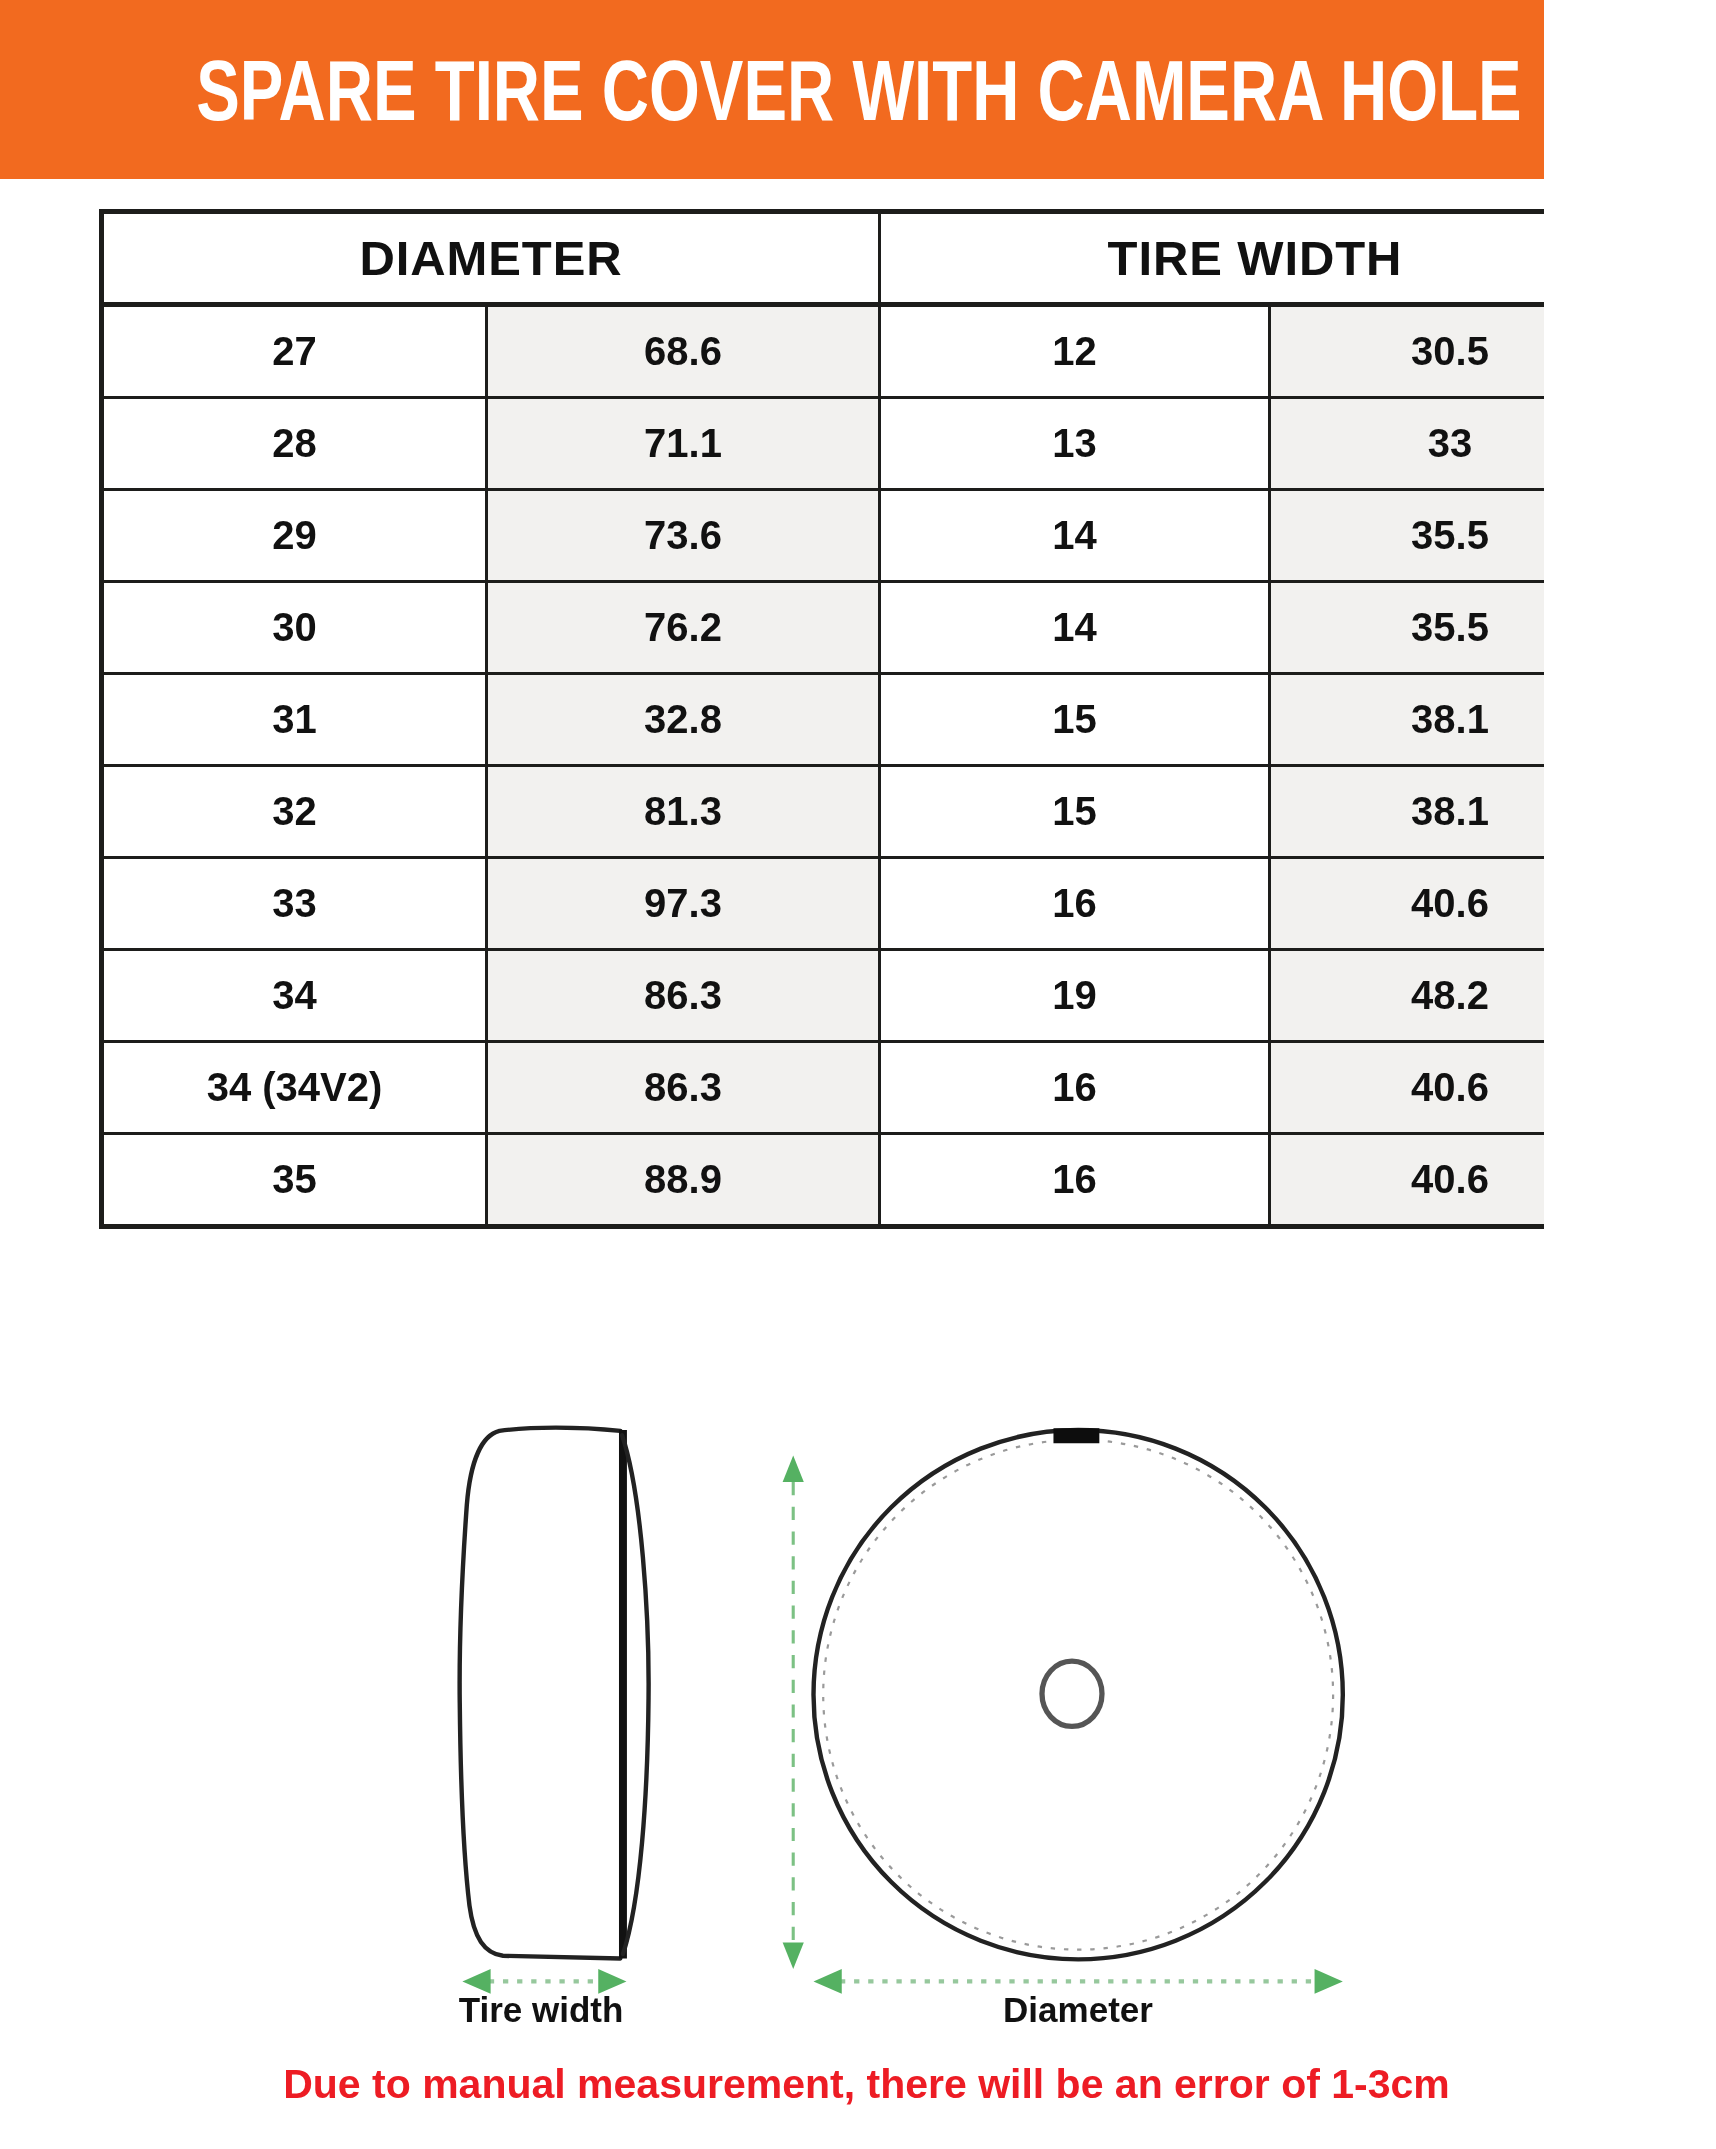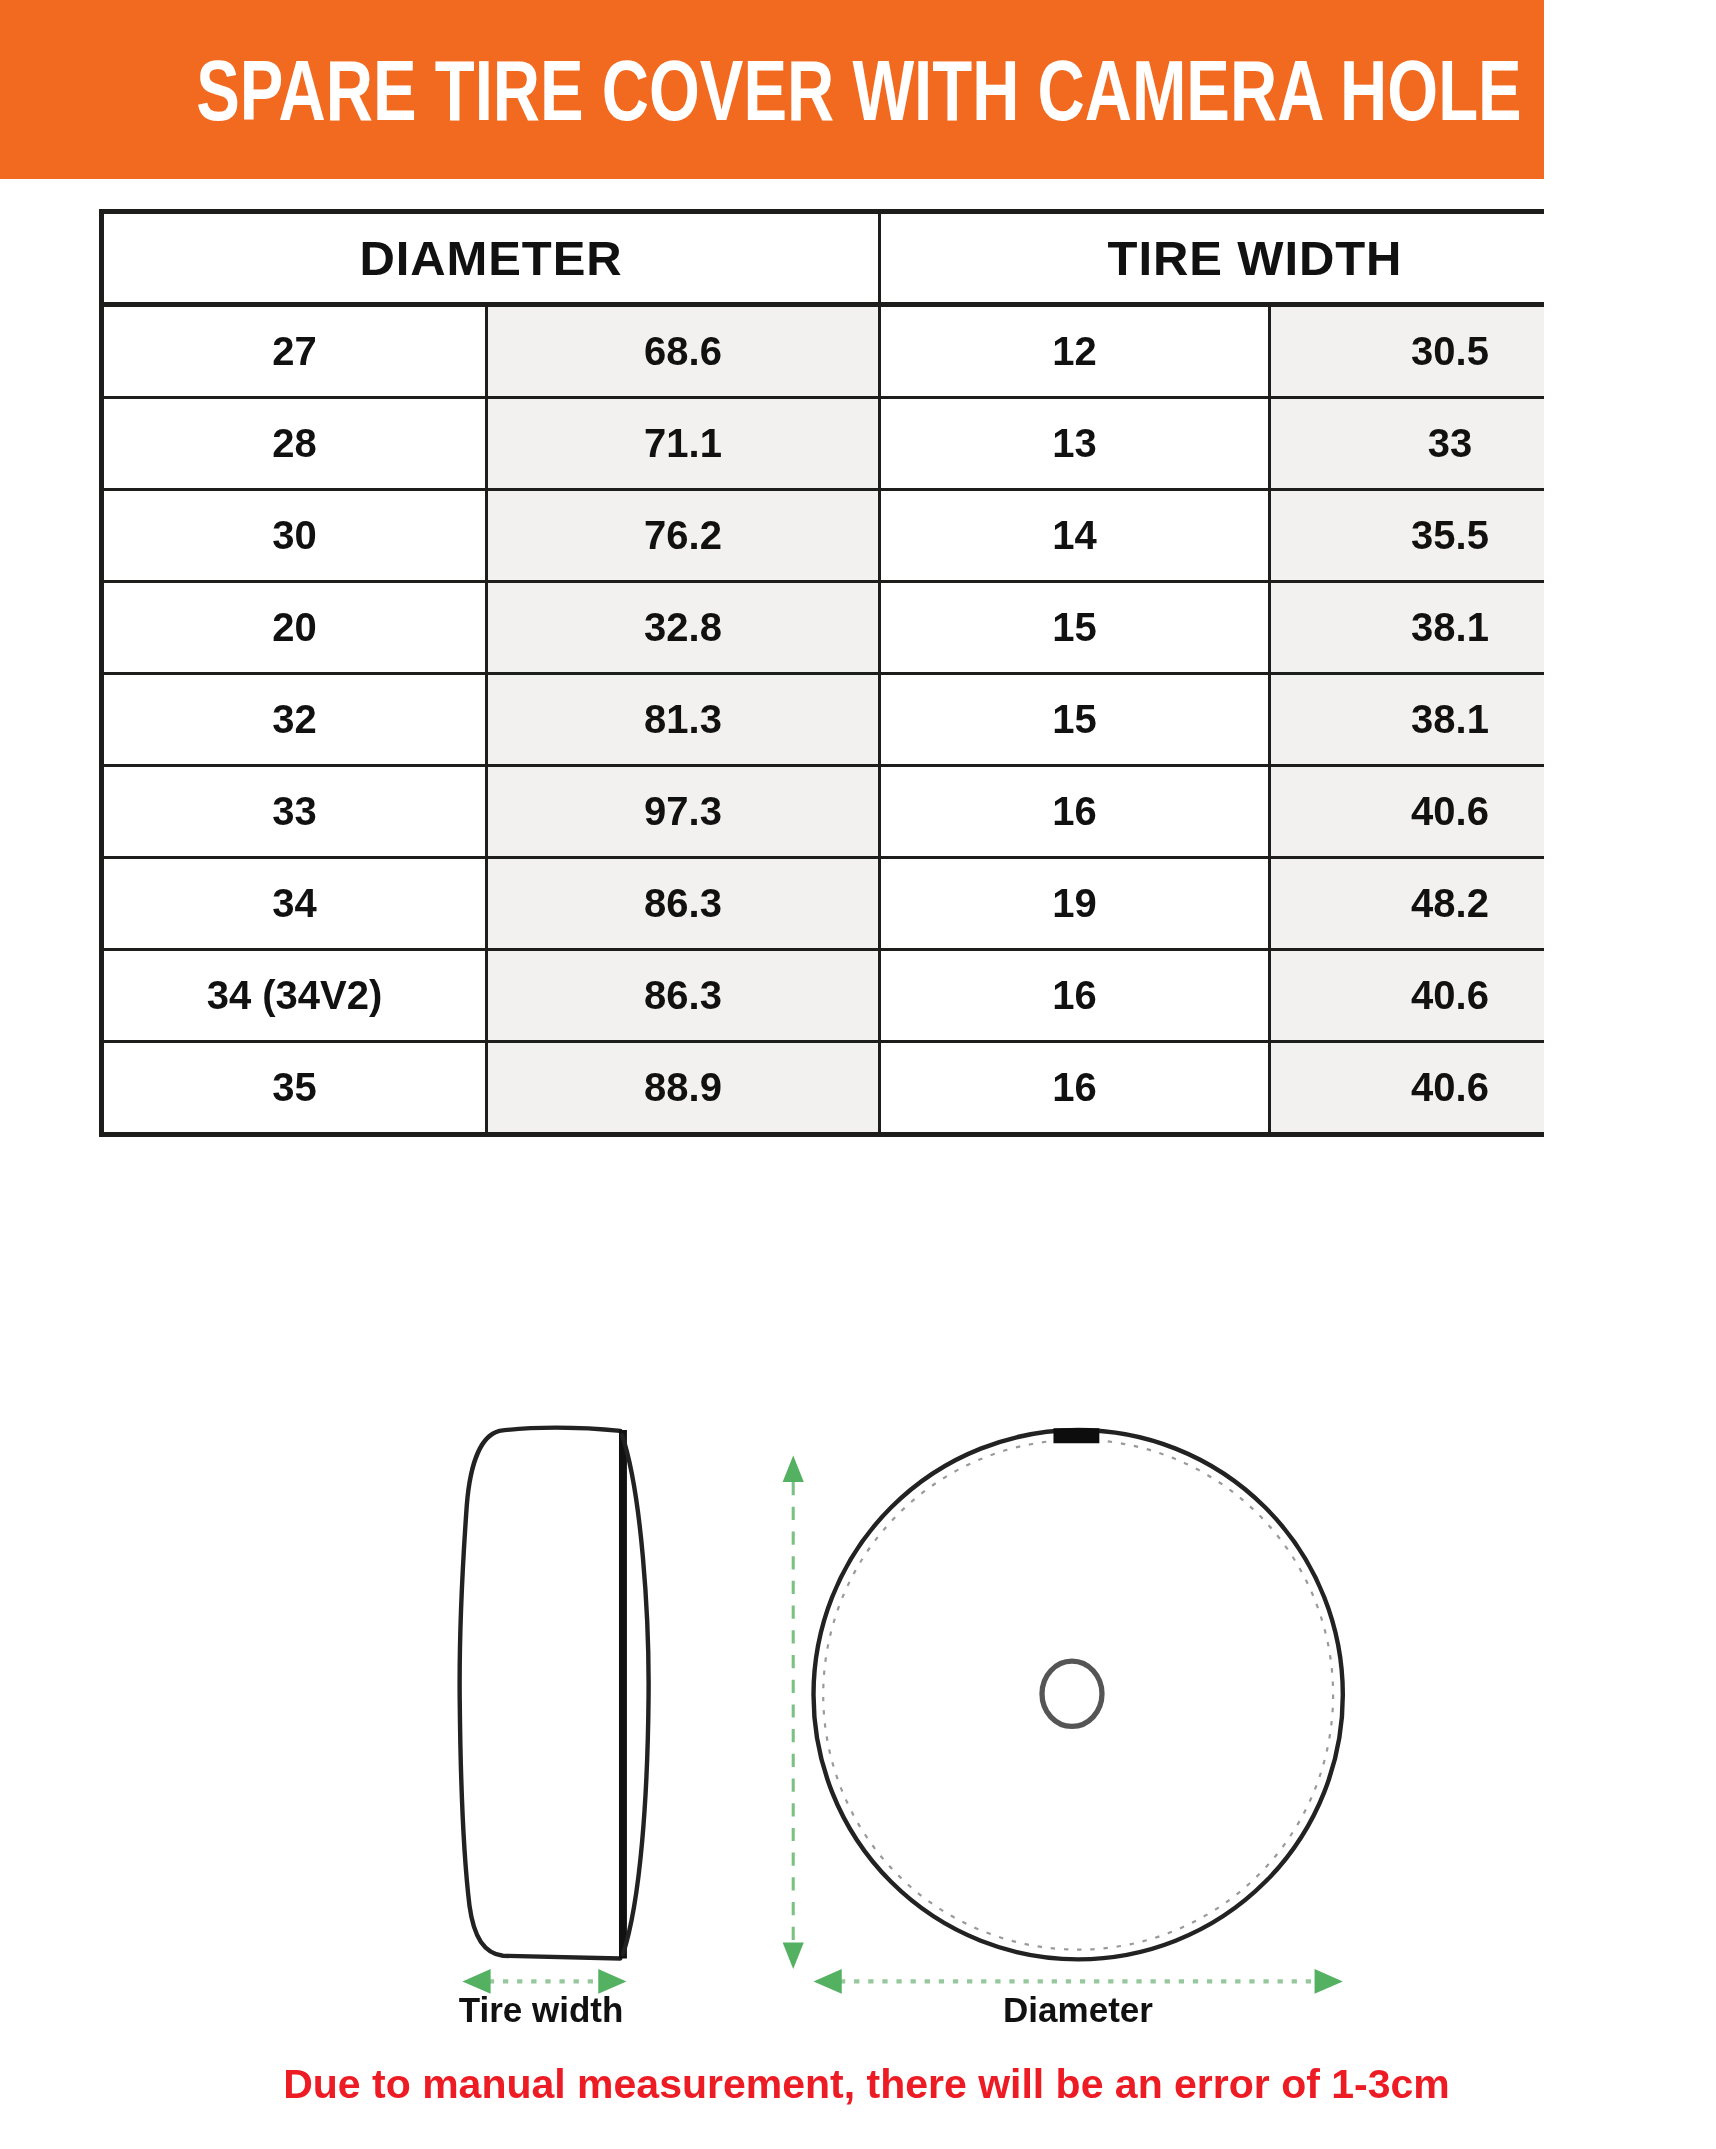--- a/index.html
+++ b/index.html
@@ -79,27 +79,33 @@
           <td>12</td>
           <td class="cm">30.5</td>
         </tr>
         <tr>
           <td>28</td>
           <td class="cm">71.1</td>
           <td>13</td>
           <td class="cm">33</td>
         </tr>
         <tr>
+          <td>29</td>
+          <td class="cm">73.6</td>
+          <td>14</td>
+          <td class="cm">35.5</td>
+        </tr>
+        <tr>
           <td>30</td>
           <td class="cm">76.2</td>
           <td>14</td>
           <td class="cm">35.5</td>
         </tr>
         <tr>
-          <td>20</td>
+          <td>31</td>
           <td class="cm">32.8</td>
           <td>15</td>
           <td class="cm">38.1</td>
         </tr>
         <tr>
           <td>32</td>
           <td class="cm">81.3</td>
           <td>15</td>
           <td class="cm">38.1</td>
         </tr>

